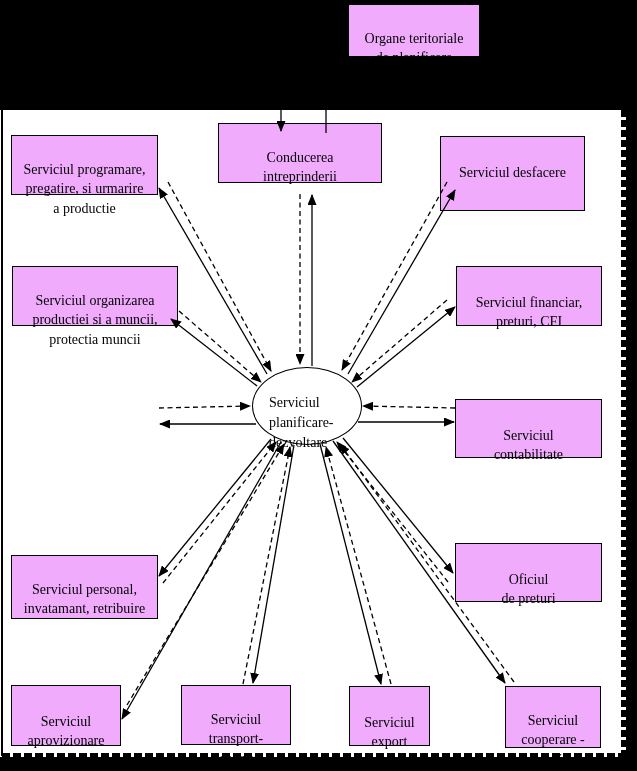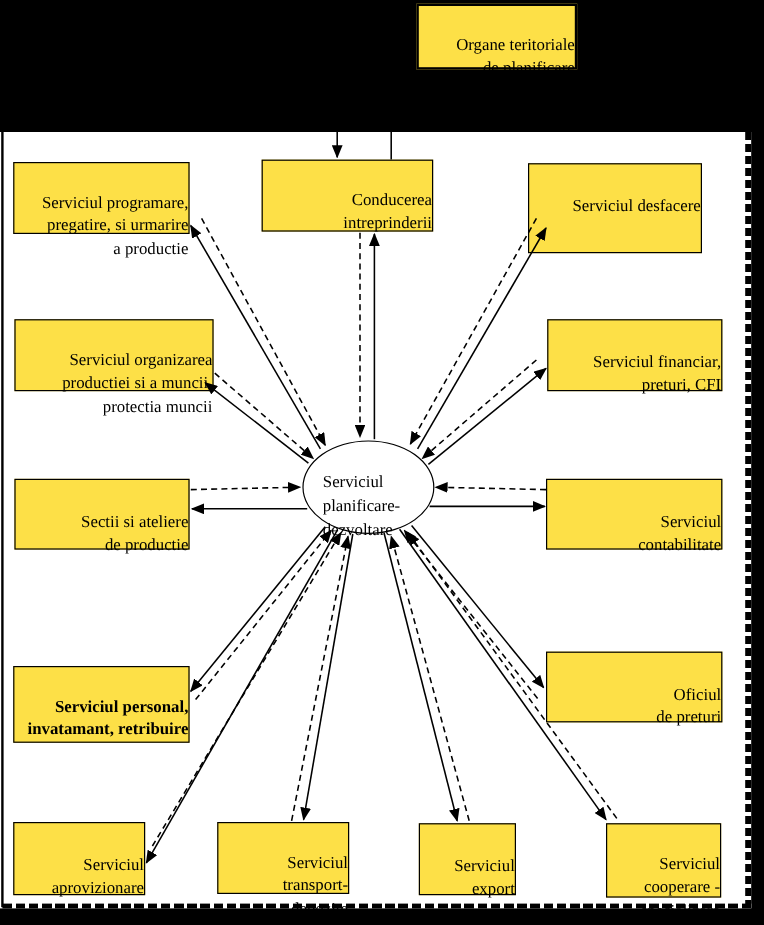--- a/index.html
+++ b/index.html
@@ -12,32 +12,32 @@
   .strip-right-solid{position:absolute;left:626px;top:110px;width:11px;height:661px;background:#000;}
   .strip-right-dashed{position:absolute;left:621px;top:110px;width:5px;height:647px;
     background:repeating-linear-gradient(to bottom,#000 0 7px,#fff 7px 10px);}
   .band-bottom-solid{position:absolute;left:0;top:757px;width:637px;height:14px;background:#000;}
   .band-bottom-dashed{position:absolute;left:2px;top:753px;width:624px;height:4px;
     background:repeating-linear-gradient(to right,#000 0 8px,#fff 8px 11px);}
   .border-left{position:absolute;left:1px;top:110px;width:2px;height:646px;background:#000;}
 
   
   .box{
-    position:absolute;background:#fde047;border:1.5px solid #000;box-sizing:border-box;
-    text-align:right;font-size:14px;line-height:19.5px;white-space:pre-line;padding-top:4px;
+    position:absolute;background:#f0abfc;border:1.5px solid #000;box-sizing:border-box;
+    text-align:center;font-size:14px;line-height:19.5px;white-space:pre-line;padding-top:4px;
   }
   .b-organe{left:347px;top:3px;width:134px;height:55px;border-width:2px;}
   .b-programare{left:11px;top:135px;width:147px;height:60px;}
-  .b-conducerea{left:218px;top:133px;width:143px;height:60px;}
+  .b-conducerea{left:218px;top:123px;width:164px;height:60px;}
   .b-desfacere{left:440px;top:136px;width:145px;height:75px;padding-top:6px;}
   .b-organizarea{left:12px;top:266px;width:166px;height:60px;}
   .b-financiar{left:456px;top:266px;width:146px;height:60px;padding-top:6px;}
   .b-sectii{left:12px;top:399px;width:146px;height:59px;padding-top:6px;}
   .b-contabilitate{left:455px;top:399px;width:147px;height:59px;padding-top:6px;}
-  .b-personal{left:11px;top:555px;width:147px;height:64px;font-weight:bold;}
+  .b-personal{left:11px;top:555px;width:147px;height:64px;}
   .b-oficiul{left:455px;top:543px;width:147px;height:59px;padding-top:6px;}
   .b-aprovizionare{left:11px;top:685px;width:110px;height:61px;padding-top:6px;}
   .b-transport{left:181px;top:685px;width:110px;height:60px;}
   .b-export{left:349px;top:686px;width:81px;height:60px;padding-top:6px;}
   .b-cooperare{left:505px;top:686px;width:96px;height:62px;}
   .ellipse{
     position:absolute;left:252px;top:367px;width:110px;height:78px;
     background:#fff;border:1.5px solid #000;border-radius:50%;box-sizing:border-box;
     font-size:14px;line-height:20px;white-space:pre-line;text-align:left;
     padding:5px 0 0 16px;
@@ -75,24 +75,20 @@
     <span>Serviciul desfacere</span>
   </div>
   <div class="box b-organizarea">
     <span>Serviciul organizarea
 productiei si a muncii,
 protectia muncii</span>
   </div>
   <div class="box b-financiar">
     <span>Serviciul financiar,
 preturi, CFI</span>
-  </div>
-  <div class="box b-sectii">
-    <span>Sectii si ateliere
-de productie</span>
   </div>
   <div class="box b-contabilitate">
     <span>Serviciul
 contabilitate</span>
   </div>
   <div class="box b-personal">
     <span>Serviciul personal,
 invatamant, retribuire</span>
   </div>
   <div class="box b-oficiul">

